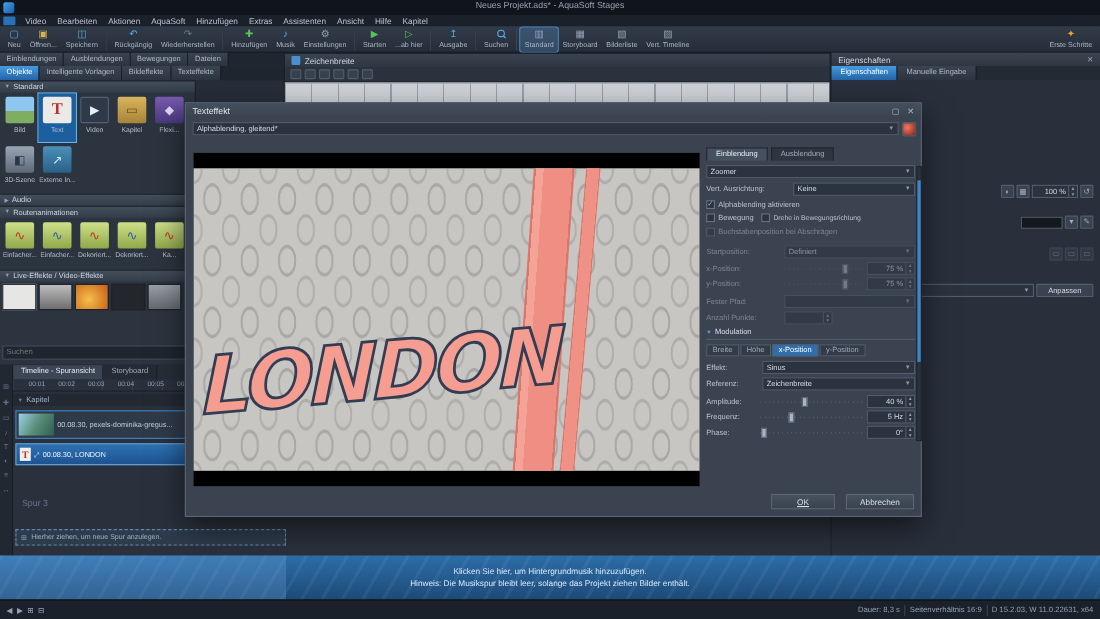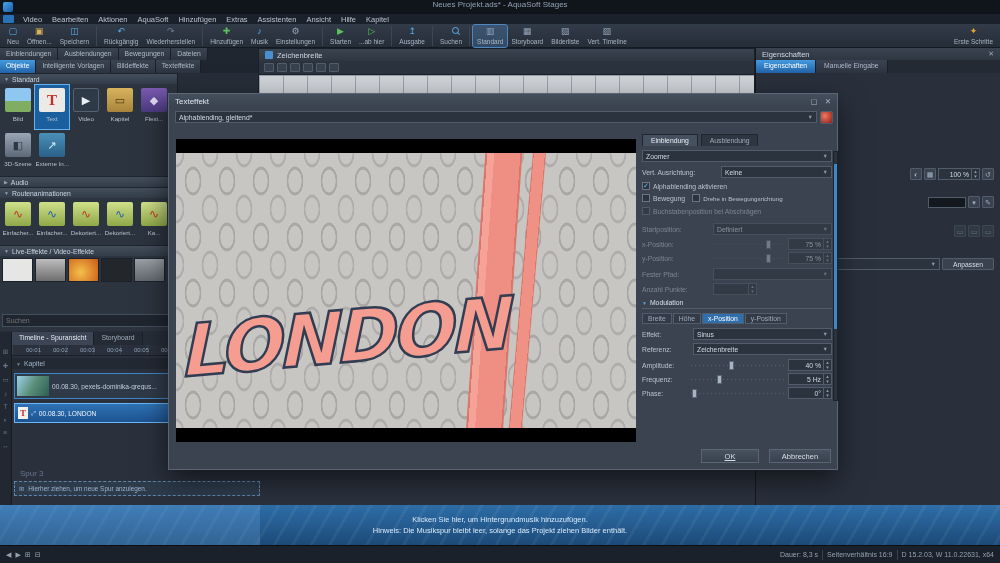--- a/index.html
+++ b/index.html
@@ -93,21 +93,21 @@
   .tl-body { position:absolute; left:12px; top:345px; width:743px; height:160px; background:#2a313d; }
   .tl-ruler { position:relative; height:11px; border-bottom:1px solid #1a202a; background-image:repeating-linear-gradient(90deg,#46526177 0 1px,transparent 1px 27px); font-size:6px; color:#8ea0b5; }
   .tl-ruler span { position:absolute; top:2px; }
   .tl-kapitel { position:absolute; left:0; top:13px; width:741px; height:11px; background:#232933; font-size:6.8px; color:#9fb3c8; display:flex; align-items:center; gap:3px; padding-left:4px; }
   .clip1 { position:absolute; left:2px; top:28px; width:244px; height:26px; background:#2f3a49; border:1px solid #3f86c8; display:flex; align-items:center; gap:3px; padding:2px; }
   .clip1 .thumb-img { width:32px; height:20px; background:linear-gradient(120deg,#9fd0e8,#5a8f7a,#2e5f52); flex:none; }
   .clip-label { font-size:6.6px; color:#c2cdd9; white-space:nowrap; overflow:hidden; }
   .clip2 { position:absolute; left:2px; top:58px; width:246px; height:20px; background:linear-gradient(#2e72b4,#1d5390); border:1px solid #6cb6f4; display:flex; align-items:center; gap:3px; padding:0 3px; }
   .t-ico { width:10px; height:12px; background:#f2f0ec; color:#c03028; font-weight:bold; font-size:9px; text-align:center; line-height:12px; font-family:"Liberation Serif",serif; flex:none; }
   .clip2 .clip-label { color:#eef5fc; }
-  .spur3 { position:absolute; left:8px; top:124px; font-size:8px; color:#68768a; }
+  .spur3 { position:absolute; left:8px; top:108px; font-size:8px; color:#68768a; }
   .drop-row { position:absolute; left:2px; top:136px; width:246px; height:15px; border:1px dashed #5f86ad; background:rgba(80,130,180,.12); display:flex; align-items:center; gap:4px; padding:0 4px; font-size:6.4px; color:#9db4cc; }
 
   
   .music { position:absolute; left:0; top:505px; width:1000px; height:40px; background:linear-gradient(#2e6ea8,#1c4a78); background-image:repeating-linear-gradient(120deg,rgba(255,255,255,.05) 0 3px,transparent 3px 16px),linear-gradient(#2e6ea8,#1c4a78); display:flex; flex-direction:column; align-items:center; justify-content:center; gap:2px; }
   .music .hl { position:absolute; left:0; top:0; width:260px; height:40px; background:rgba(110,170,225,.28); }
   .music div { font-size:7.5px; color:#d8e9f8; z-index:1; }
   .status { position:absolute; left:0; top:545px; width:1000px; height:18px; background:#1b212a; border-top:1px solid #0c1015; display:flex; align-items:center; font-size:7px; color:#93a1b2; padding:0 6px; gap:4px; }
   .status .grow { flex:1; }
   .status .sep { width:1px; height:10px; background:#39424e; }
 

